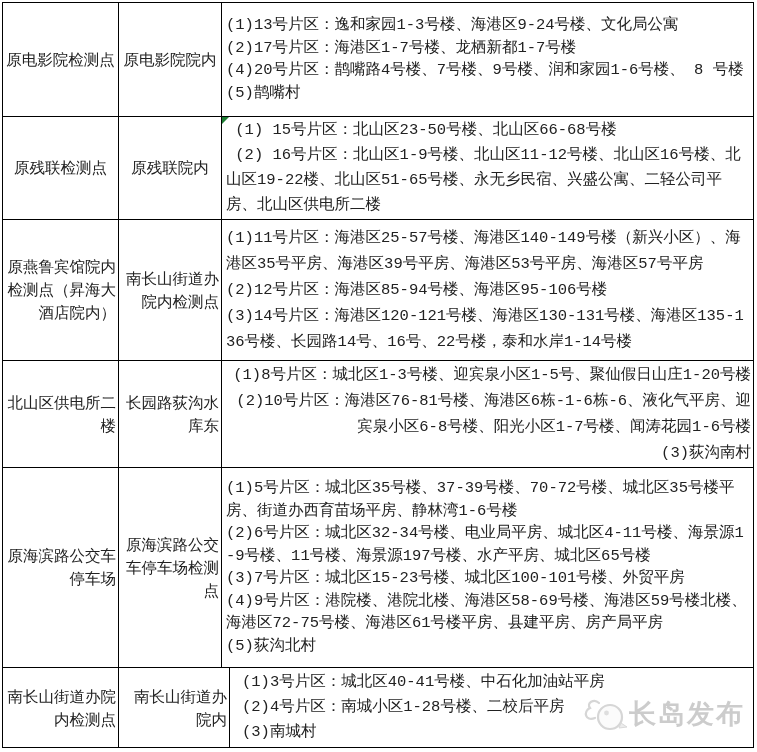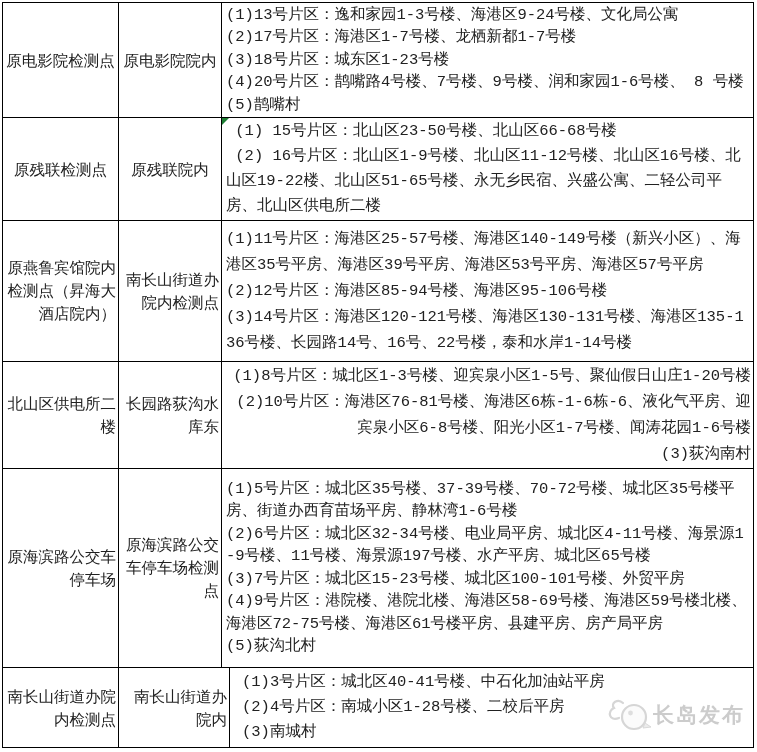--- a/index.html
+++ b/index.html
@@ -40,43 +40,42 @@
   .row:nth-child(3) .item-line{line-height:26px;}
   .row:nth-child(4) .item-line{line-height:26px;text-align:right;}
   .row:nth-child(6) .item-line{line-height:25px;}
   .comment-triangle{
     position:absolute;left:0;top:0;width:0;height:0;
     border-top:7px solid var(--marker-color);
     border-right:7px solid transparent;
   }
   .watermark{
     position:absolute;right:12px;bottom:18px;
-    display:flex;align-items:center;gap:0;
-    color:var(--wm-color);font-size:21px;font-weight:bold;letter-spacing:2px;
+    display:flex;align-items:flex-start;gap:0;
+    color:var(--wm-color);font-size:27px;font-weight:bold;letter-spacing:2px;
     user-select:none;pointer-events:none;
   }
   .watermark svg{display:block;}
 </style>
 </head>
 <body>
 
 <div class="page">
 
   <div class="tbl">
   <div class="row">
     <div class="cell point">
       <span>原电影院检测点</span>
     </div>
     <div class="cell loc">
       <span>原电影院院内</span>
     </div>
     <div class="cell detail">
           <div class="item-line">(1)13号片区：逸和家园1-3号楼、海港区9-24号楼、文化局公寓</div>
           <div class="item-line">(2)17号片区：海港区1-7号楼、龙栖新都1-7号楼</div>
-          <div class="item-line">(3)18号片区：城东区1-23号楼</div>
           <div class="item-line">(4)20号片区：鹊嘴路4号楼、7号楼、9号楼、润和家园1-6号楼、 8 号楼</div>
           <div class="item-line">(5)鹊嘴村</div>
         </div>
   </div>
 
   <div class="row">
     <div class="cell point">
       <span>原残联检测点</span>
     </div>
     <div class="cell loc">

